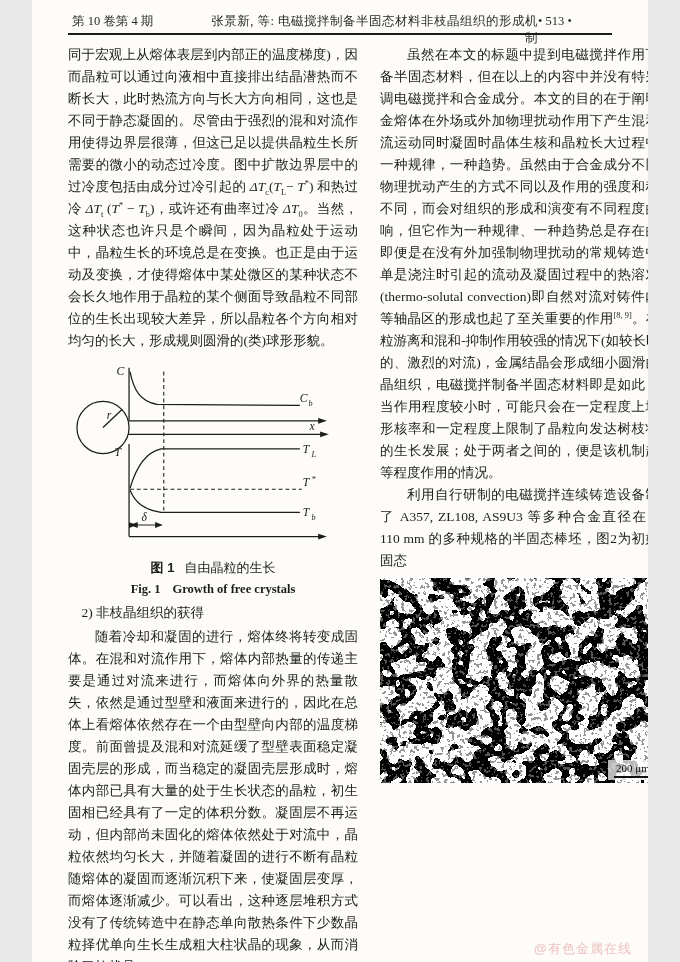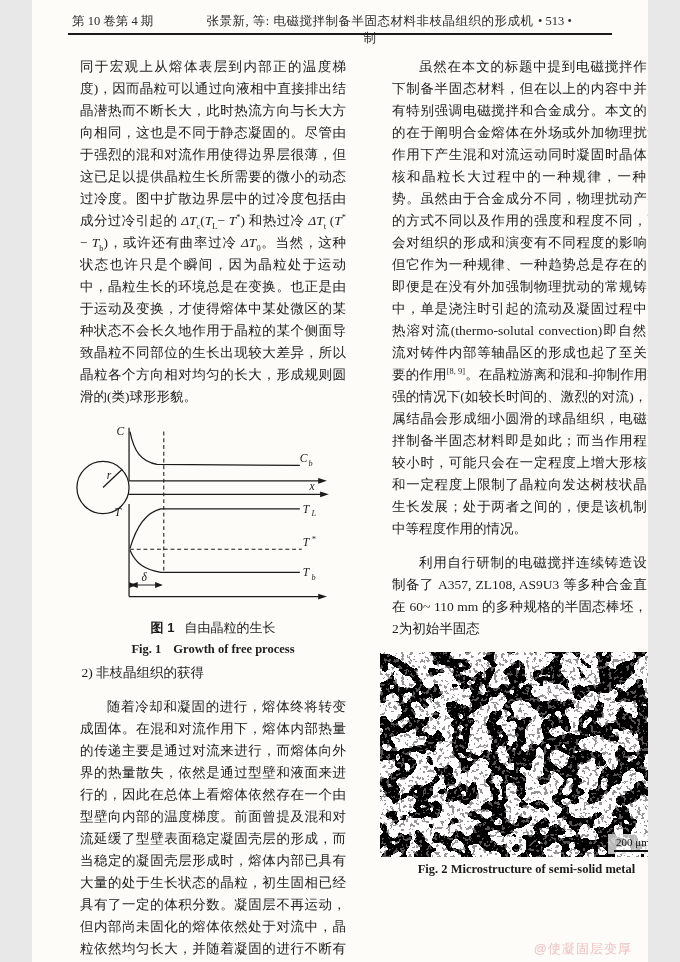--- a/index.html
+++ b/index.html
@@ -7,26 +7,26 @@
   .page {
     position:relative; width:616px; height:962px; margin:0 auto;
     background:#fdfcf8; color:#1c1c1c; overflow:hidden;
     font-family:"Liberation Serif","DejaVu Serif",serif;
   }
   .header {
     position:absolute; top:13px; left:40px; right:40px;
     display:flex; align-items:baseline; font-size:12.5px; color:#2a2a2a;
   }
   .header .issue { width:130px; }
-  .header .jtitle { flex:1; text-align:center; letter-spacing:0.5px; }
+  .header .jtitle { flex:1; text-align:right; letter-spacing:0.5px; }
   .header .pageno { width:70px; text-align:left; }
   .rule { position:absolute; top:33px; left:36px; right:36px; border-top:2.6px solid #1b1b1b; }
   .content { position:absolute; top:44px; left:36px; right:36px; display:flex; gap:22px; }
   .col { width:293px; font-size:13.5px; line-height:22px; text-align:justify; }
-  .col p { margin:12px; }
+  .col p { margin:0; }
   .indent { text-indent:2em; }
   em { font-style:italic; font-family:"Liberation Serif",serif; }
   sub, sup { font-size:0.62em; line-height:0; }
   .sec-head {
     font-family:"Liberation Sans","DejaVu Sans",sans-serif;
     font-weight:bold; font-size:17px; margin:6px 0 12px 0; line-height:24px;
     text-align:left;
   }
   .sec-head .num { margin-right:14px; }
   .sec-head.second { margin-top:16px; }
@@ -110,21 +110,21 @@
             <text class="varsub" x="252" y="126">*</text>
             <text class="var" x="243" y="162">T</text>
             <text class="varsub" x="252" y="166">b</text>
             <text class="var" x="76" y="167">δ</text>
           </g>
         </svg>
         <div class="caption-zh">
           <span class="lab">图 1</span><span>自由晶粒的生长</span>
         </div>
         <div class="caption-en">
-          <span class="lab">Fig. 1</span><span>Growth of free process</span>
+          <span class="lab">Fig. 1</span><span>Growth of free crystals</span>
         </div>
       </div>
 
       <p class="subhead">2) 非枝晶组织的获得</p>
       <p class="indent">随着冷却和凝固的进行，熔体终将转变成固体。在混和对流作用下，熔体内部热量的传递主要是通过对流来进行，而熔体向外界的热量散失，依然是通过型壁和液面来进行的，因此在总体上看熔体依然存在一个由型壁向内部的温度梯度。前面曾提及混和对流延缓了型壁表面稳定凝固壳层的形成，而当稳定的凝固壳层形成时，熔体内部已具有大量的处于生长状态的晶粒，初生固相已经具有了一定的体积分数。凝固层不再运动，但内部尚未固化的熔体依然处于对流中，晶粒依然均匀长大，并随着凝固的进行不断有晶粒随熔体的凝固而逐渐沉积下来，使凝固层变厚，而熔体逐渐减少。可以看出，这种逐层堆积方式没有了传统铸造中在静态单向散热条件下少数晶粒择优单向生长生成粗大柱状晶的现象，从而消除了柱状晶。</p>
     </div>
 
     <div class="col">
       <p class="indent"><span>虽然在本文的标题中提到电磁搅拌作用下制备半固态材料，但在以上的内容中并没有特别强调电磁搅拌和合金成分。本文的目的在于阐明合金熔体在外场或外加物理扰动作用下产生混和对流运动同时凝固时晶体生核和晶粒长大过程中的一种规律，一种趋势。虽然由于合金成分不同，物理扰动产生的方式不同以及作用的强度和程度不同，而会对组织的形成和演变有不同程度的影响，但它作为一种规律、一种趋势总是存在的。即便是在没有外加强制物理扰动的常规铸造中，单是浇注时引起的流动及凝固过程中的热溶对流(thermo-solutal convection)即自然对流对铸件内部等轴晶区的形成也起了至关重要的作用</span><sup>[8, 9]</sup><span>。在晶粒游离和混和-抑制作用较强的情况下(如较长时间的、激烈的对流)，金属结晶会形成细小圆滑的球晶组织，电磁搅拌制备半固态材料即是如此；而当作用程度较小时，可能只会在一定程度上增大形核率和一定程度上限制了晶粒向发达树枝状晶的生长发展；处于两者之间的，便是该机制起中等程度作用的情况。</span></p>
 
@@ -151,19 +151,18 @@
               </feComponentTransfer>
             </filter>
           </defs>
           <rect x="0" y="0" width="293" height="205" fill="#f6f5f1"></rect>
           <rect x="0" y="0" width="293" height="205" filter="url(#grainNet)"></rect>
           <rect x="0" y="0" width="293" height="205" filter="url(#speckle)"></rect>
           <rect x="228" y="182" width="62" height="20" fill="#ffffff" opacity="0.72"></rect>
           <text class="scalebar" x="236" y="194">200 μm</text>
           <line x1="234" y1="199" x2="284" y2="199" stroke="#111" stroke-width="2"></line>
         </svg>
-        <div class="caption-en">Fig. 2   Microstructure of semi-solid metal</div>
       </div>
     </div>
   </div>
 
-  <div class="watermark">@使凝固层变厚</div>
+  <div class="watermark">@有色金属在线</div>
 </div>
 
 </body></html>

